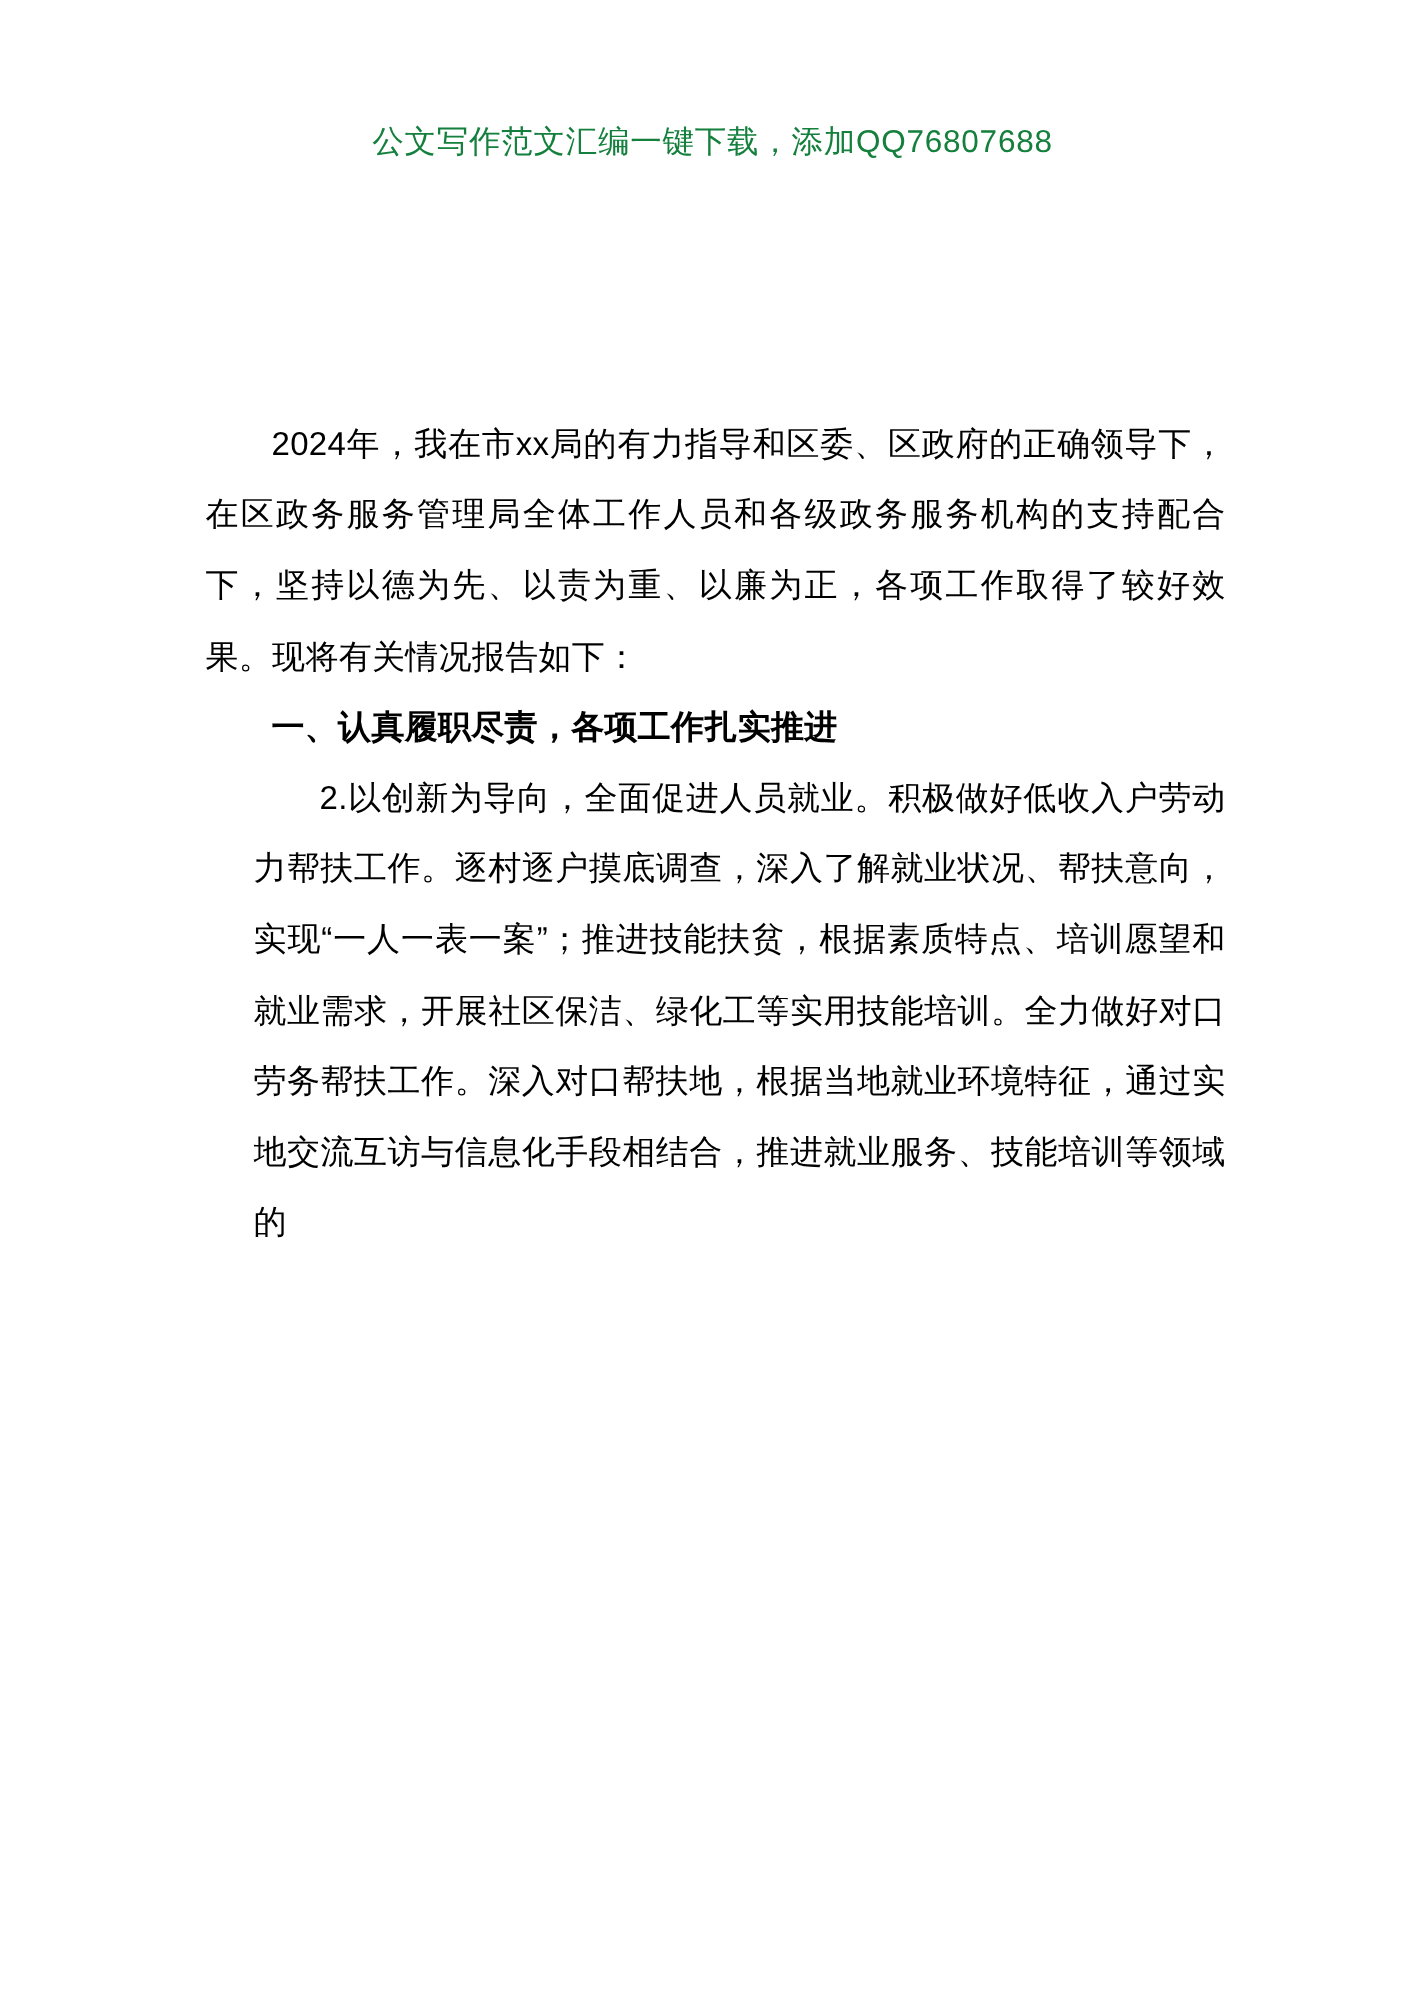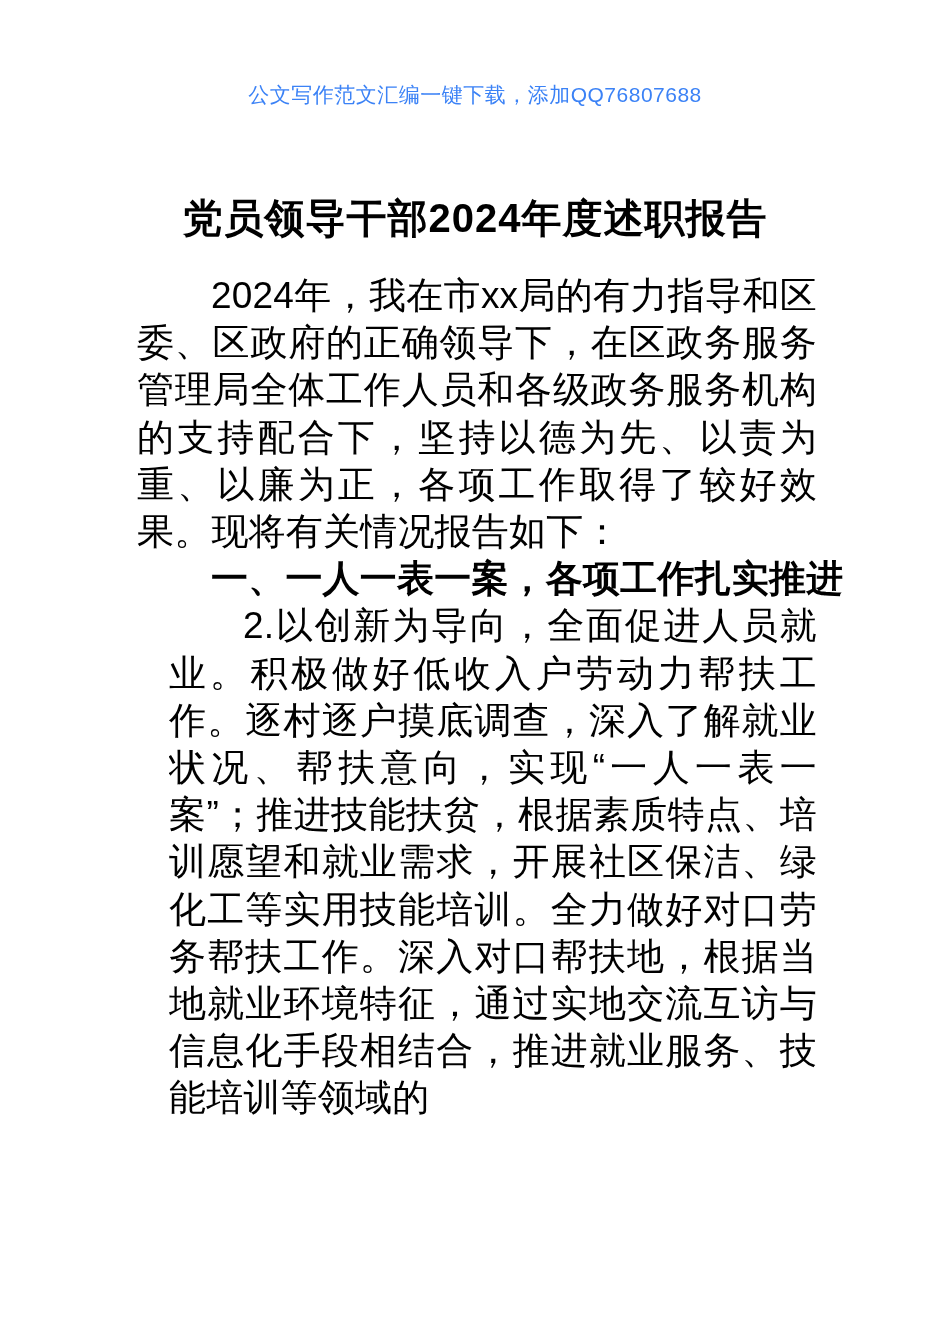--- a/index.html
+++ b/index.html
@@ -25,21 +25,21 @@
   
   .promo-header {
     position: absolute;
     top: 80px;
     left: 0;
     width: 950px;
     text-align: center;
     font-size: 21px;
     line-height: 30px;
     letter-spacing: 0.5px;
-    color: #3b82f6;
+    color: #15803d;
     white-space: nowrap;
     font-weight: 400;
   }
 
   
   .doc-title {
     position: absolute;
     top: 163px;
     left: 0;
     width: 950px;
@@ -55,21 +55,21 @@
   
   .body-block {
     position: absolute;
     top: 272px;
     left: 137px;
     width: 680px;
   }
 
   .para {
     margin: 0;
-    font-size: 37px;
+    font-size: 22px;
     line-height: 47.2px;
     color: #000000;
     text-align: justify;
     text-justify: inter-ideograph;
     letter-spacing: 0.2px;
     text-indent: 2em;
     word-break: break-all;
   }
 
   .para.heading {
@@ -83,24 +83,23 @@
     margin-left: 32px;
   }
 </style>
 </head>
 <body>
 
 <div class="page">
 
   <div class="promo-header">公文写作范文汇编一键下载，添加QQ76807688</div>
 
-  <h1 class="doc-title">党员领导干部2024年度述职报告</h1>
 
   <div class="body-block">
     <p class="para">2024年，我在市xx局的有力指导和区委、区政府的正确领导下，在区政务服务管理局全体工作人员和各级政务服务机构的支持配合下，坚持以德为先、以责为重、以廉为正，各项工作取得了较好效果。现将有关情况报告如下：</p>
 
-    <p class="para heading">一、一人一表一案，各项工作扎实推进</p>
+    <p class="para heading">一、认真履职尽责，各项工作扎实推进</p>
 
 
     <p class="para clipped">2.以创新为导向，全面促进人员就业。积极做好低收入户劳动力帮扶工作。逐村逐户摸底调查，深入了解就业状况、帮扶意向，实现“一人一表一案”；推进技能扶贫，根据素质特点、培训愿望和就业需求，开展社区保洁、绿化工等实用技能培训。全力做好对口劳务帮扶工作。深入对口帮扶地，根据当地就业环境特征，通过实地交流互访与信息化手段相结合，推进就业服务、技能培训等领域的</p>
   </div>
 
 </div>
 
 </body></html>

